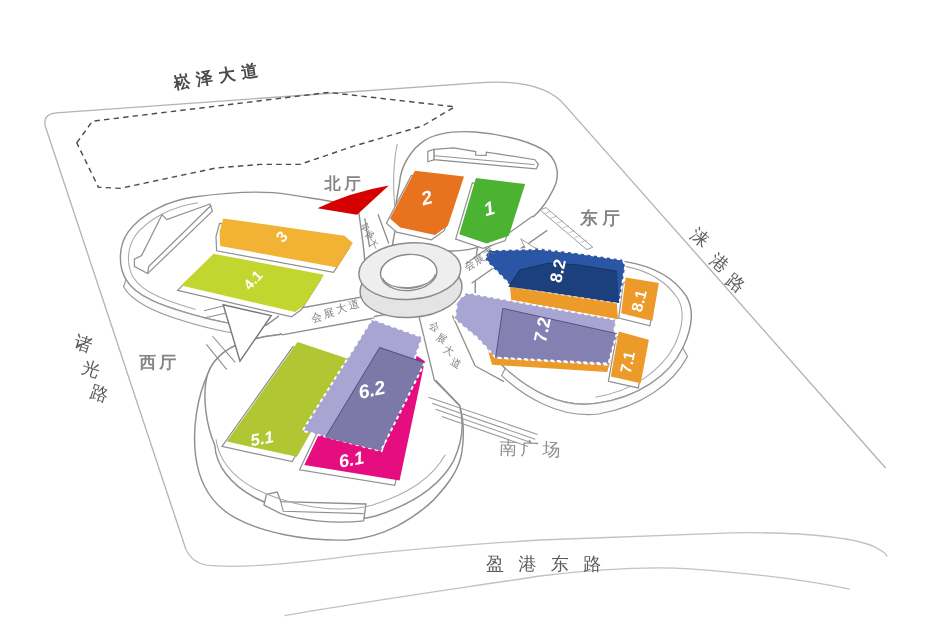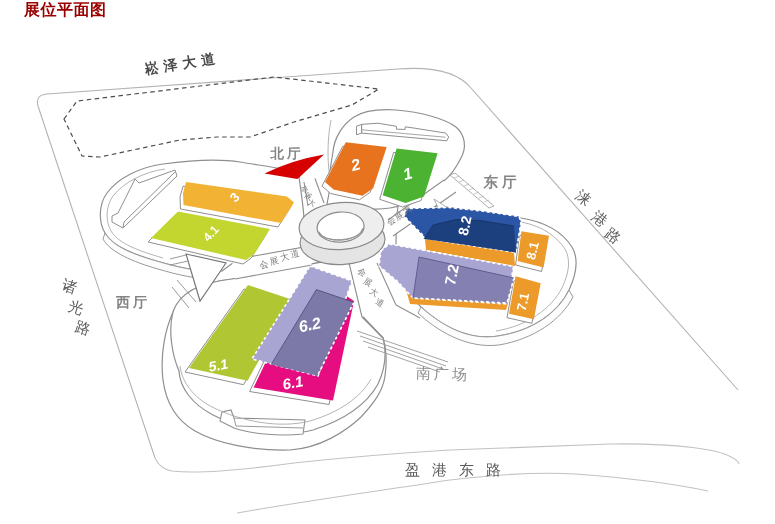--- a/index.html
+++ b/index.html
@@ -224,14 +224,13 @@
   </g>
 
   <g fill="#858585" font-weight="bold">
     <text x="287" y="157.5" font-size="13.5" text-anchor="middle" letter-spacing="3">北厅</text>
     <text x="502" y="187" font-size="14.5" text-anchor="middle" letter-spacing="4">东厅</text>
     <text x="133" y="307" font-size="14" text-anchor="middle" letter-spacing="3">西厅</text>
   </g>
   <text x="443" y="379" font-size="15" fill="#8f8f8f" text-anchor="middle" letter-spacing="3" transform="rotate(2 443 374)">南广场</text>
 </svg>
 
-<div style="position:absolute;left:24px;top:0px;color:#990000;font-weight:bold;font-size:16px;letter-spacing:0.5px;">展位平面图</div>
 </div>
 
 </body></html>

